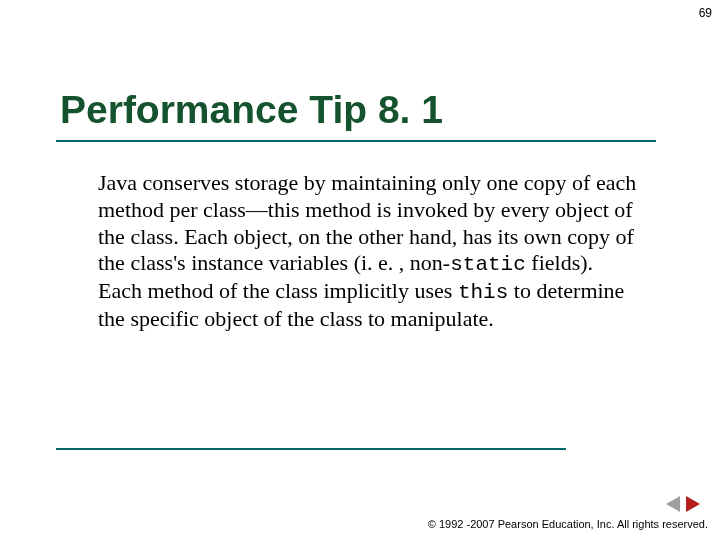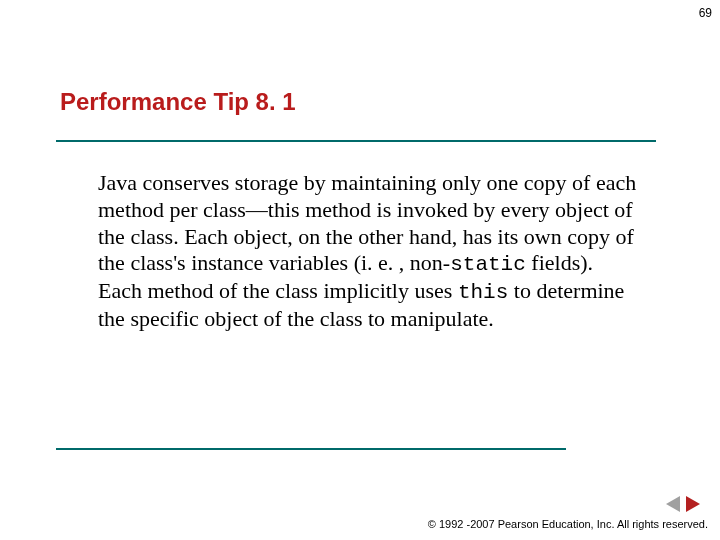--- a/index.html
+++ b/index.html
@@ -17,23 +17,23 @@
     top: 6px;
     right: 8px;
     font-size: 12px;
     color: #000;
     text-align: right;
   }
   .heading {
     position: absolute;
     top: 88px;
     left: 60px;
-    font-size: 24px;
+    font-size: 39px;
     font-weight: bold;
-    color: #b91c1c;
+    color: #14532d;
   }
   .rule-top {
     position: absolute;
     top: 140px;
     left: 56px;
     width: 600px;
     height: 0;
     border-top: 2px solid #006a6a;
   }
   .body-text {

